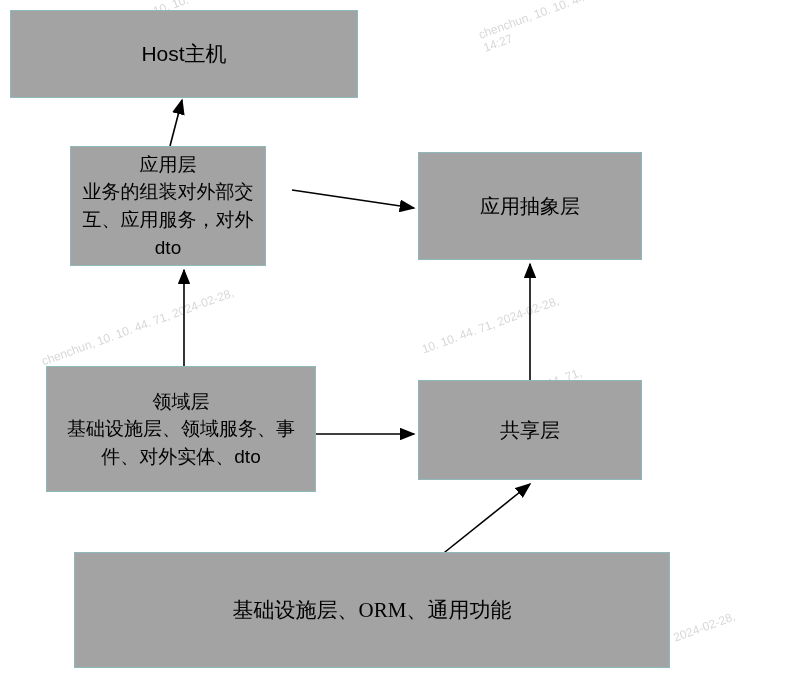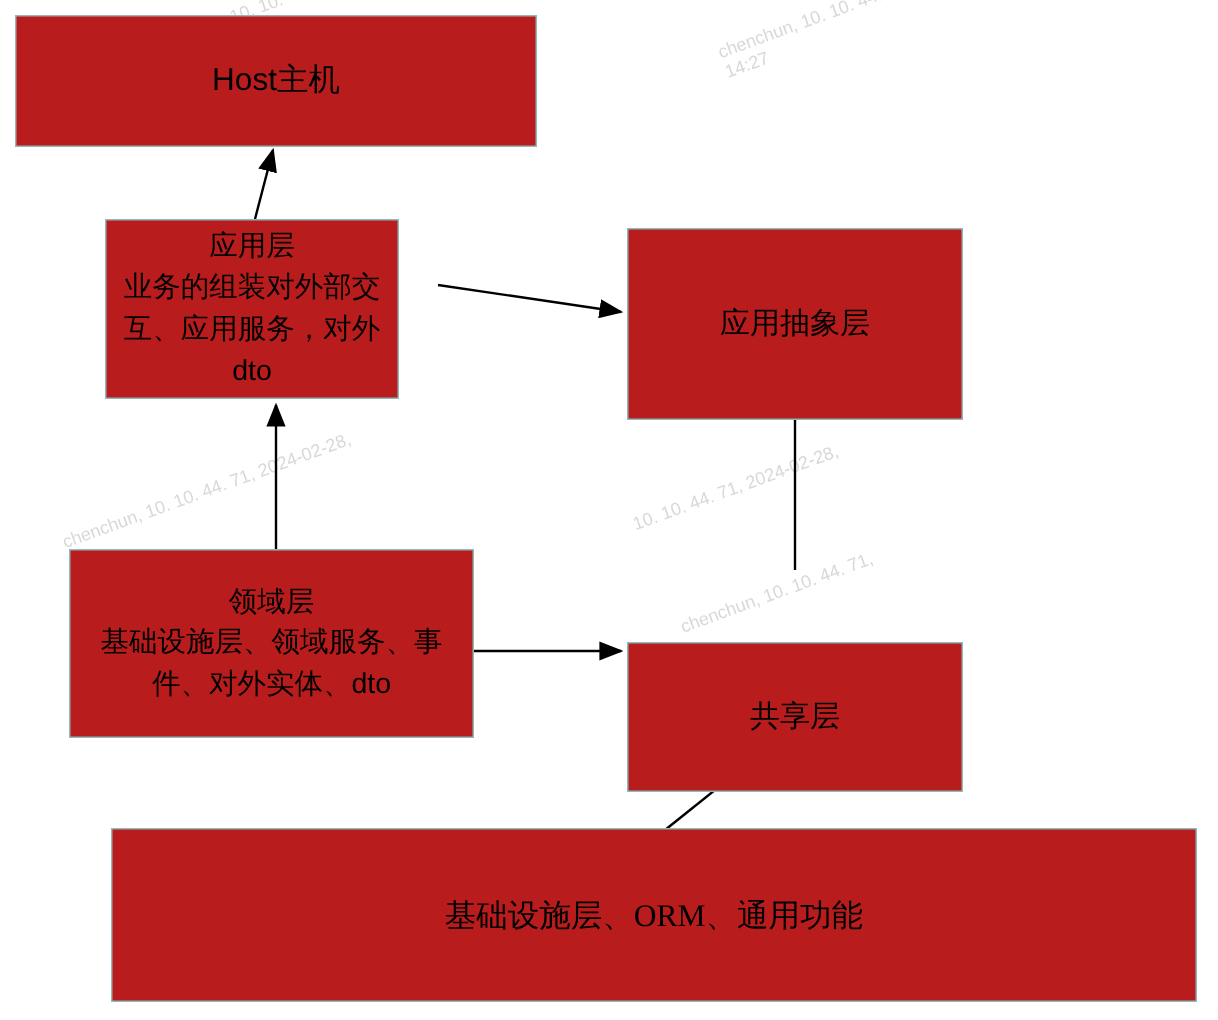--- a/index.html
+++ b/index.html
@@ -10,21 +10,21 @@
   #canvas {
     position: relative;
     width: 812px;
     height: 680px;
     background: #ffffff;
     overflow: hidden;
     font-family: "Liberation Sans", sans-serif;
   }
   .node {
     position: absolute;
-    background: #b91c1c;
+    background: #a3a3a3;
     border: 1px solid #8fb8bb;
     box-sizing: border-box;
     display: flex;
     align-items: center;
     justify-content: center;
     text-align: center;
     color: #000000;
     line-height: 1.45;
     white-space: pre-line;
     padding: 4px 4px;
@@ -40,42 +40,41 @@
     left: 70px;
     top: 146px;
     width: 196px;
     height: 120px;
     font-size: 19px;
   }
   #node-abstract {
     left: 418px;
     top: 152px;
     width: 224px;
-    height: 128px;
+    height: 108px;
     font-size: 20px;
   }
   #node-domain {
     left: 46px;
     top: 366px;
     width: 270px;
     height: 126px;
     font-size: 19px;
   }
   #node-shared {
     left: 418px;
     top: 380px;
     width: 224px;
     height: 100px;
     font-size: 20px;
-    margin-top: 48px;
   }
   #node-infra {
     left: 74px;
     top: 552px;
-    width: 724px;
+    width: 596px;
     height: 116px;
     font-size: 21px;
     font-family: "Liberation Serif", serif;
   }
   #arrows {
     position: absolute;
     left: 0;
     top: 0;
     width: 812px;
     height: 680px;

